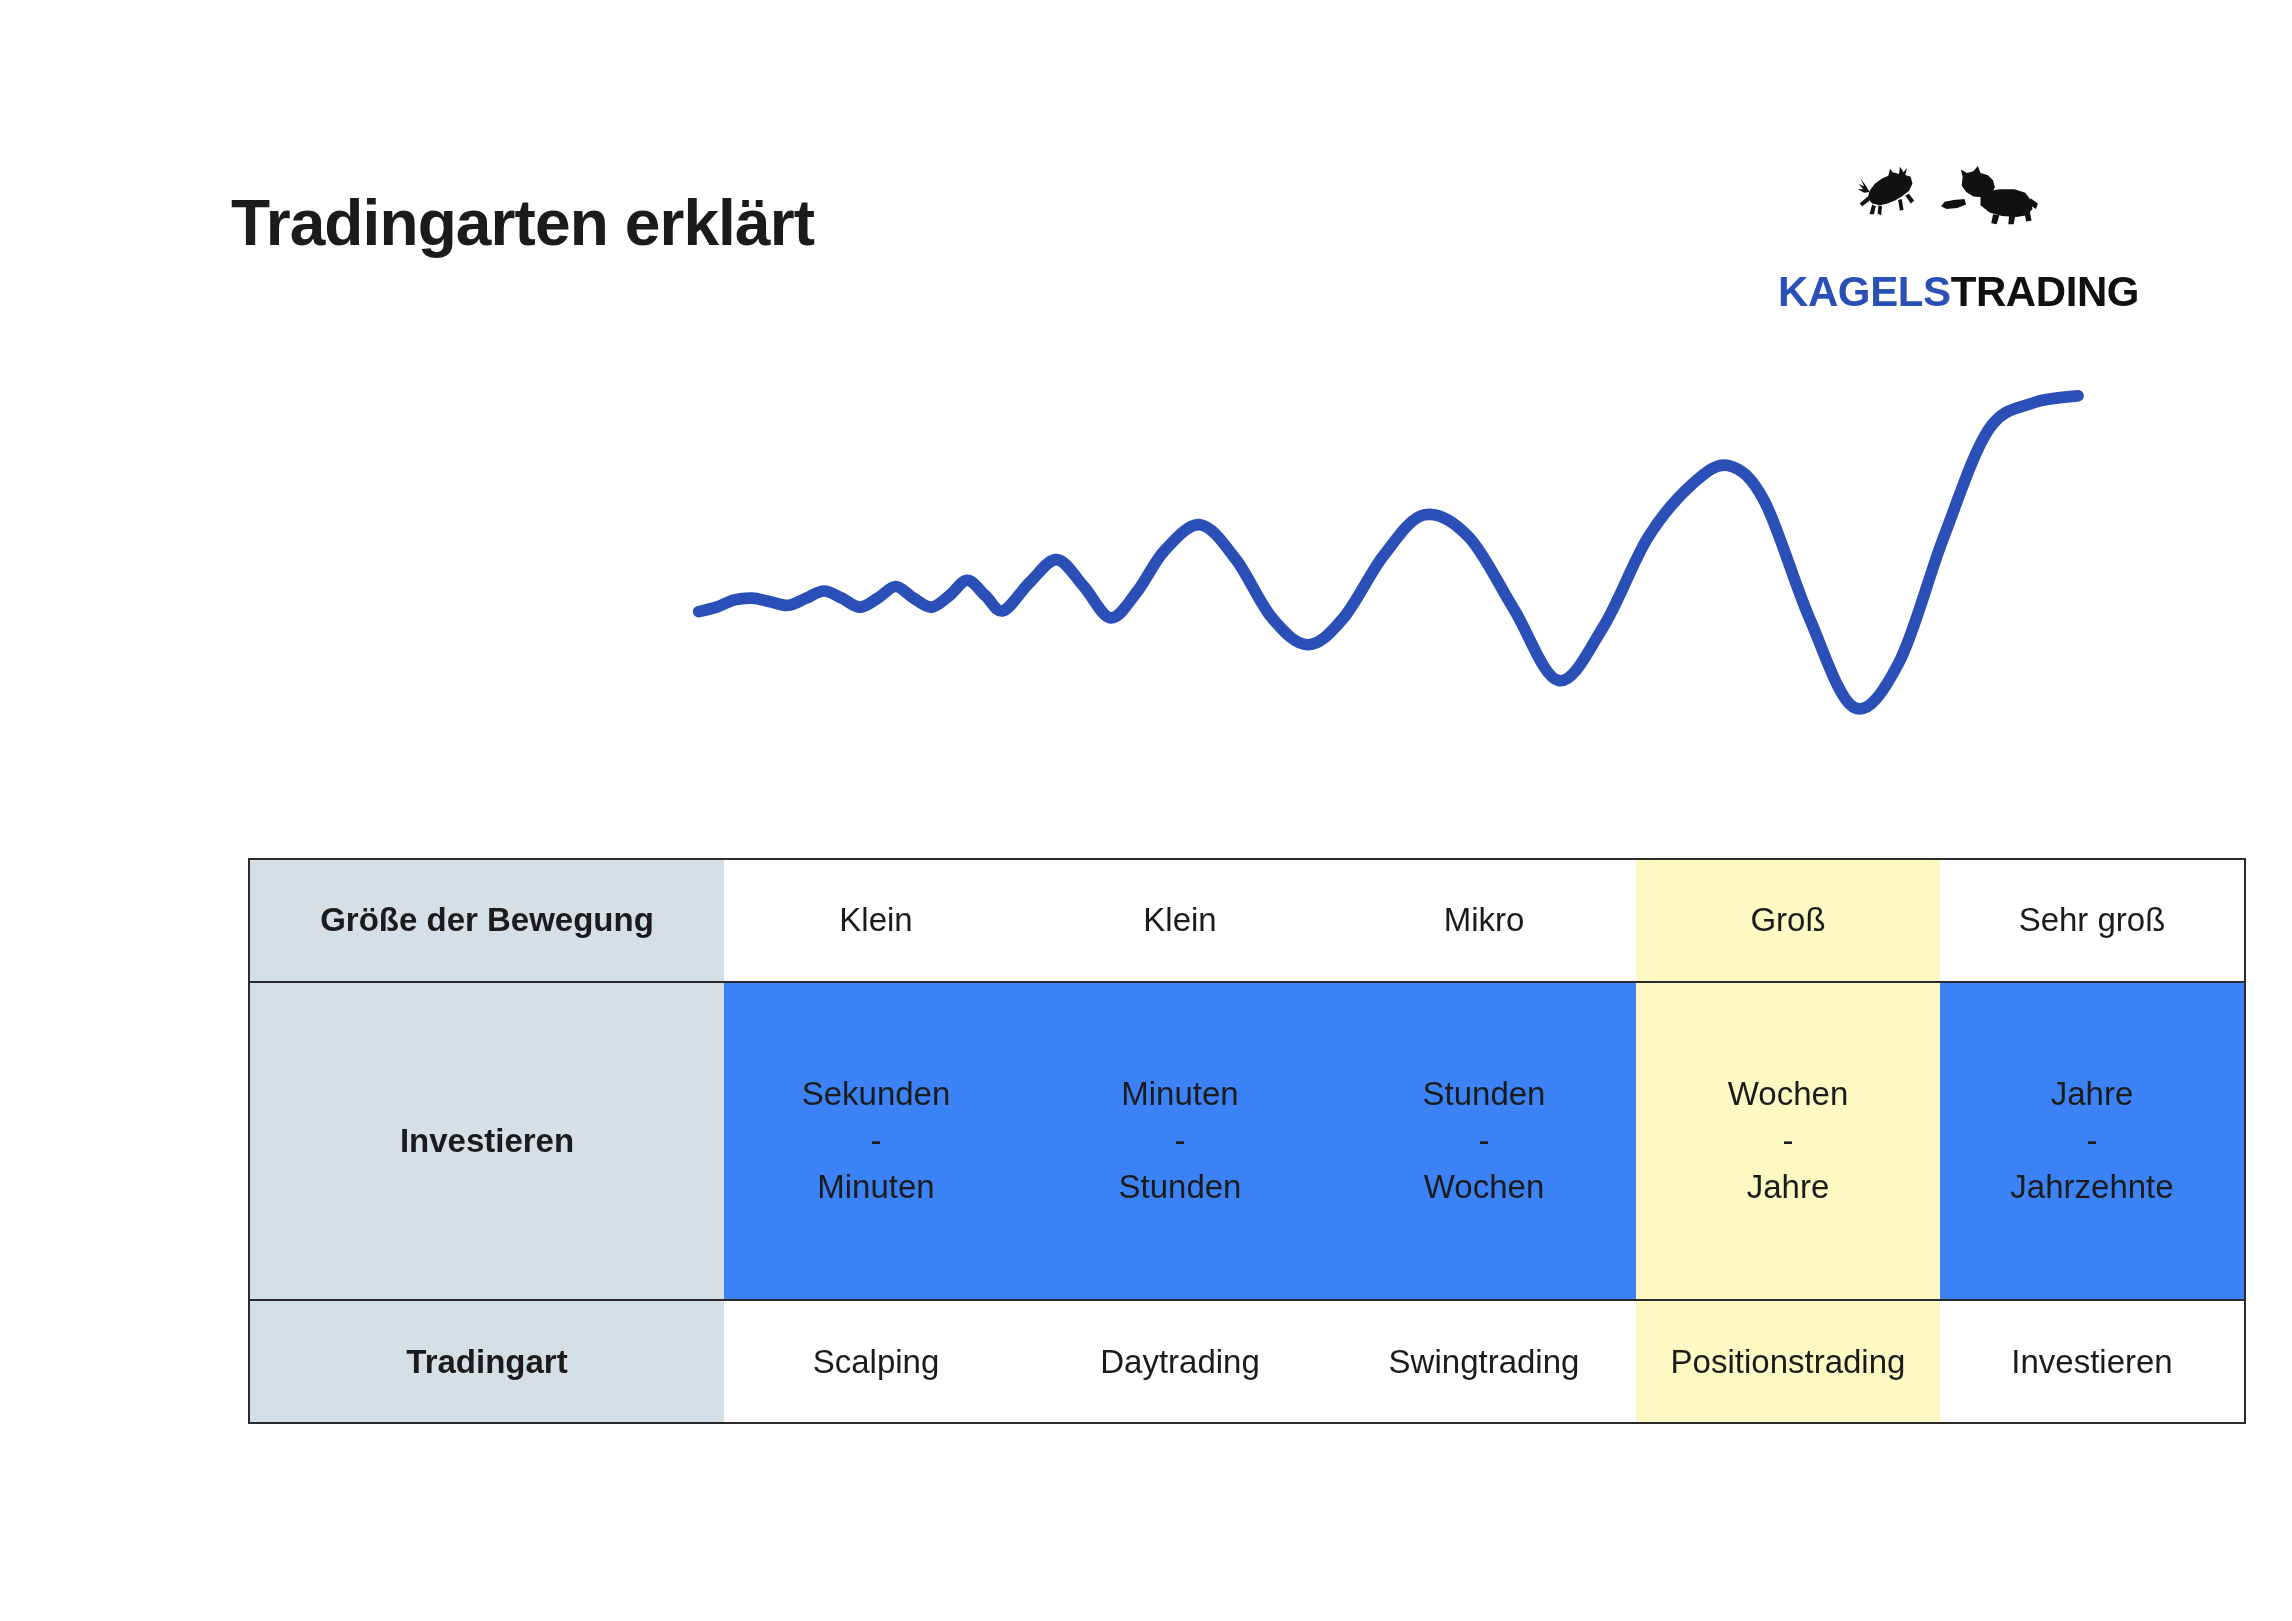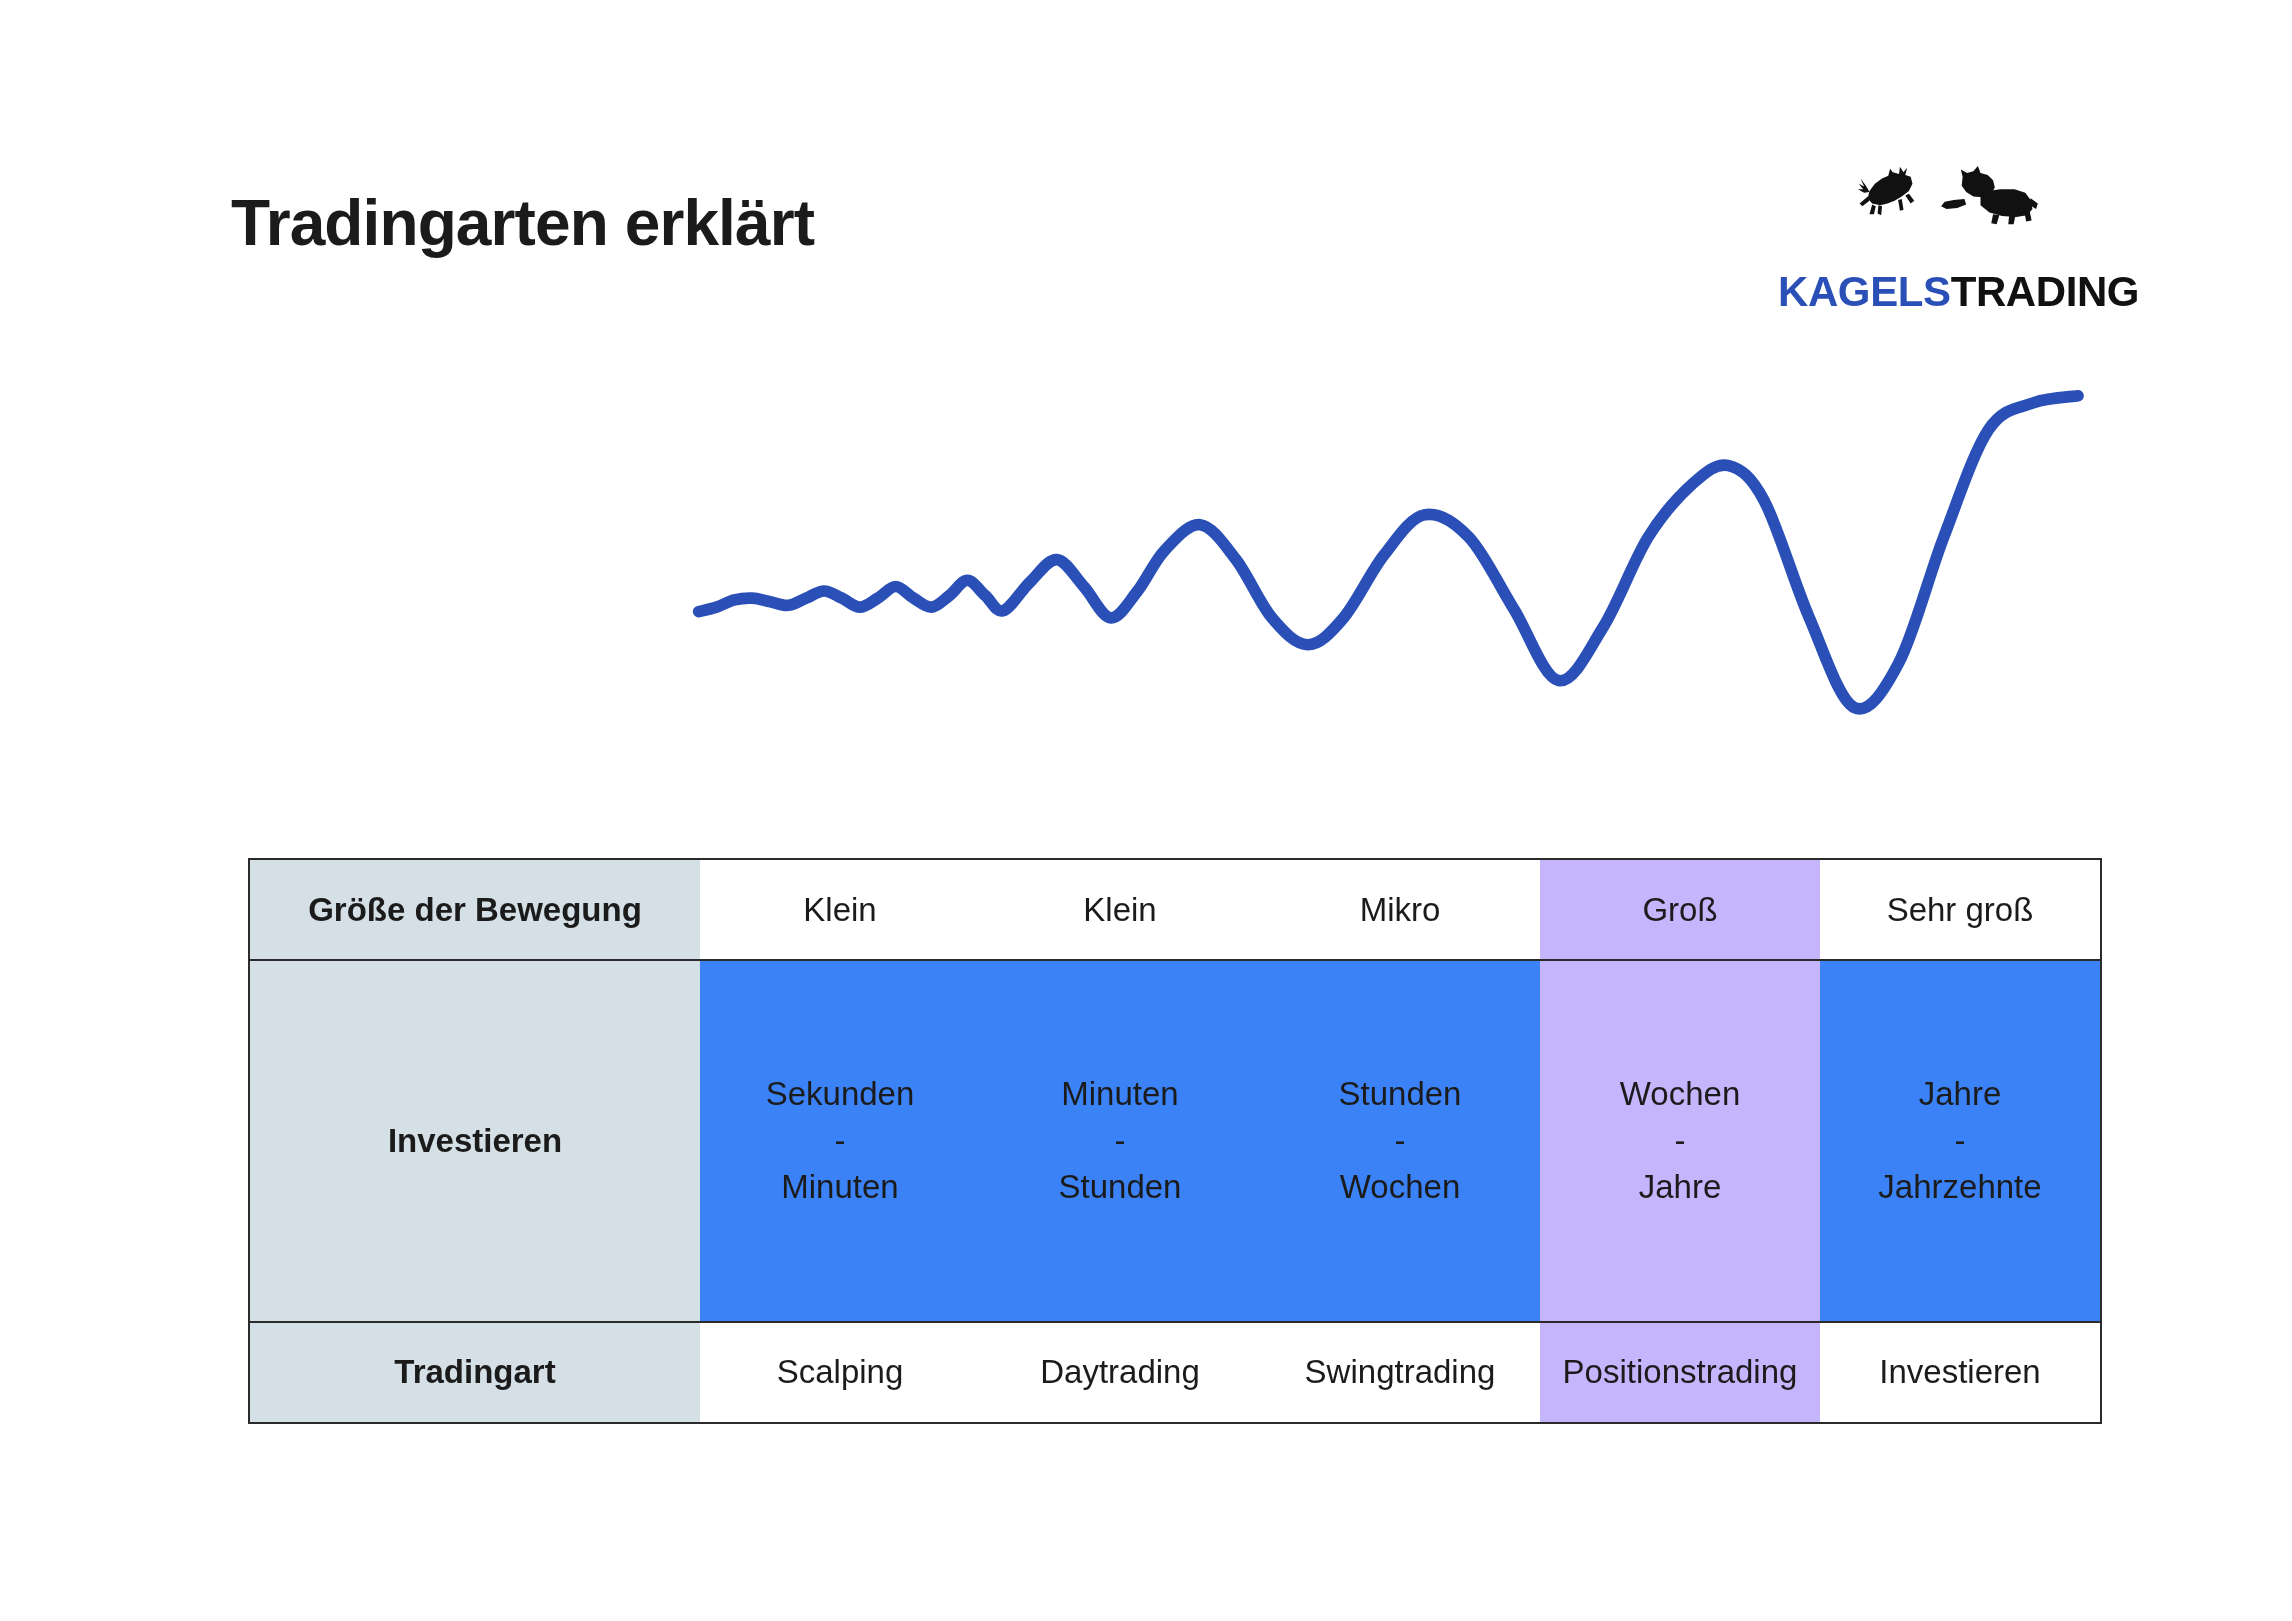--- a/index.html
+++ b/index.html
@@ -80,39 +80,39 @@
     left: 248px;
     top: 858px;
     width: 1850px;
     height: 566px;
     border: 2.7px solid #2b2b2b;
     box-sizing: border-box;
     border-collapse: collapse;
     table-layout: fixed;
   }
   #matrix-table td {
-    padding: 0;
+    padding: 12px;
     margin: 0;
     text-align: center;
     vertical-align: middle;
     font-size: 33px;
     color: #1b1b1b;
     border: none;
   }
   .row-sep { border-bottom: 2.7px solid #2b2b2b !important; }
   .col-label {
     width: 450px;
     background: #d5dfe6;
     font-weight: bold;
     font-size: 32px;
   }
   .col-cell { width: 280px; }
   .row-shade { background: #3b82f6; }
   .cell-highlight {
-    background: #c4b5fd;
+    background: #fef9c3;
     color: #ffffff;
   }
   .stack { line-height: 1.42; }
 </style>
 </head>
 <body>
 
 <div id="header">
 
   <div id="page-title">Tradingarten erklärt</div>

